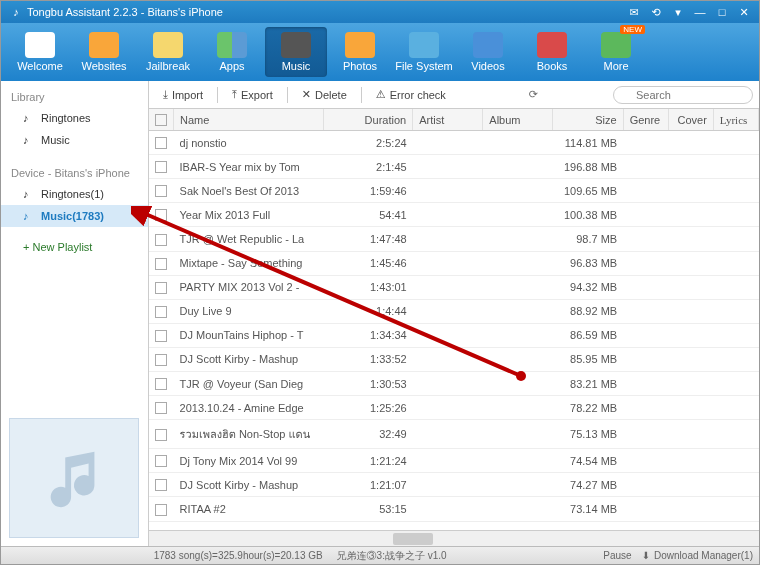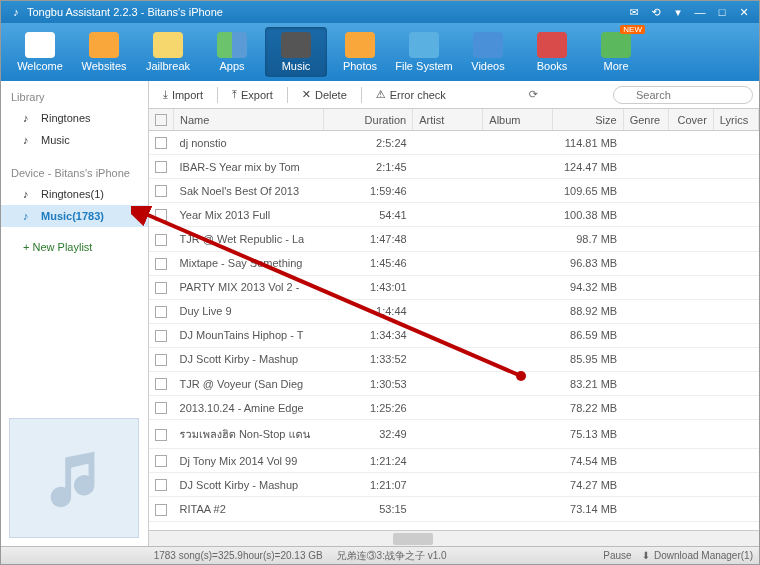--- a/index.html
+++ b/index.html
@@ -189,42 +189,42 @@
           <thead>
             <tr>
               <th style="width:22px;"><span class="chk"></span></th>
               <th style="width:150px;margin-top:28px;">Name</th>
               <th class="right" style="width:60px;">Duration</th>
               <th style="width:70px;">Artist</th>
               <th style="width:70px;">Album</th>
               <th class="right" style="width:70px;">Size</th>
               <th style="width:45px;">Genre</th>
               <th style="width:45px;text-align:right;">Cover</th>
-              <th style="width:45px;">Lyrics</th>
+              <th style="width:45px;font-family:Liberation Serif, serif;">Lyrics</th>
             </tr>
           </thead>
           <tbody id="track-body">
               <tr>
                 <td><span class="chk"></span></td>
   <td>dj nonstio</td>
   <td class="right">2:5:24</td>
   <td></td>
   <td></td>
   <td class="right">114.81 MB</td>
   <td></td>
                 <td></td>
                 <td></td>
               </tr>
               <tr>
                 <td><span class="chk"></span></td>
   <td>IBAR-S Year mix by Tom</td>
   <td class="right">2:1:45</td>
   <td></td>
   <td></td>
-  <td class="right">124.47 MB</td>
+  <td class="right">196.88 MB</td>
   <td></td>
                 <td></td>
                 <td></td>
               </tr>
               <tr>
                 <td><span class="chk"></span></td>
   <td>Sak Noel's Best Of 2013</td>
   <td class="right">1:59:46</td>
   <td></td>
   <td></td>

